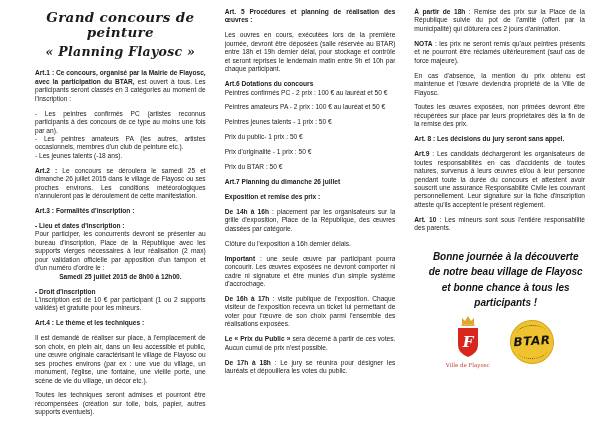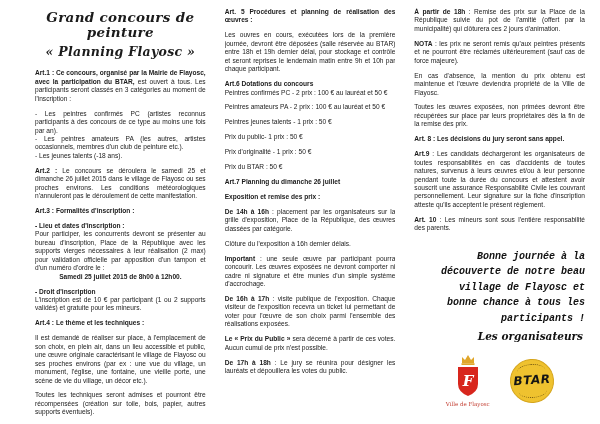--- a/index.html
+++ b/index.html
@@ -18,22 +18,22 @@
   .heading-tight{font-weight:bold;margin-bottom:0;}
   .center{font-weight:bold;text-align:center;}
   .blk b{font-weight:bold;}
   .title{
     text-align:center;font-family:"DejaVu Serif",serif;
     font-style:italic;font-weight:bold;margin:2px 0 11px 0;line-height:1.1;
   }
   .t1{font-size:13.5px;letter-spacing:.3px;}
   .t2{font-size:12.5px;margin-top:5px;letter-spacing:.3px;}
   .script{
-    font-family:Liberation Mono, monospace;font-style:italic;font-weight:bold;
-    font-size:10px;line-height:1.55;text-align:right;margin:16px 0 4px 12px;color:#111;
+    font-family:Liberation Sans, sans-serif;font-style:italic;font-weight:bold;
+    font-size:10px;line-height:1.55;text-align:center;margin:16px 0 4px 12px;color:#111;
   }
   .org{
     font-family:"DejaVu Serif",serif;font-style:italic;font-weight:bold;
     font-size:10.5px;text-align:right;margin:2px 2px 10px 0;color:#111;
   }
   .logos{display:flex;justify-content:center;gap:20px;align-items:flex-start;}
   .flayosc{display:flex;flex-direction:column;align-items:center;}
   .flayosc .cap{
     font-size:5.5px;color:#c23b2e;margin-top:1px;
     font-family:"DejaVu Serif",serif;text-align:center;
@@ -112,21 +112,20 @@
         <p class="blk para"><b>À partir de 18h</b> : Remise des prix sur la Place de la République suivie du pot de l'amitié (offert par la municipalité) qui clôturera ces 2 jours d'animation.</p>
         <p class="blk para"><b>NOTA</b> : les prix ne seront remis qu'aux peintres présents et ne pourront être réclamés ultérieurement (sauf cas de force majeure).</p>
         <p class="blk para">En cas d'absence,  la mention du prix obtenu est maintenue et l'œuvre deviendra propriété de la Ville de Flayosc.</p>
         <p class="blk para">Toutes les œuvres exposées, non primées devront être récupérées sur place par leurs propriétaires dès la fin de la remise des prix.</p>
         <p class="blk heading">Art. 8 : Les décisions du jury seront sans appel.</p>
         <p class="blk para"><b>Art.9</b> : Les candidats déchargeront les organisateurs de toutes responsabilités en cas d'accidents de toutes natures, survenus à leurs œuvres et/ou à leur personne pendant toute la durée du concours et attestent avoir souscrit une assurance Responsabilité Civile les couvrant personnellement. Leur signature sur la fiche d'inscription atteste qu'ils acceptent le présent règlement.</p>
         <p class="blk para"><b>Art. 10</b> : Les mineurs sont sous l'entière responsabilité des parents.</p>
         <p class="blk script">Bonne journée à la découverte de notre beau village de Flayosc et bonne chance à tous les participants !</p>
       </div>
 
-    <div class="org">Les organisateurs</div>
 
     <div class="logos">
       <div class="flayosc">
         <svg width="34" height="46" viewBox="0 0 34 46" aria-hidden="true">
           <path d="M11 9 L11 3 L14 6 L17 1 L20 6 L23 3 L23 9 Z" fill="#e0a62a"></path>
           <rect x="10.5" y="9.2" width="13" height="1.8" fill="#e0a62a"></rect>
           <path d="M7 13 H27 V30 Q27 38 17 42 Q7 38 7 30 Z" fill="#d8261d"></path>
           <text x="17" y="32" font-size="15" fill="#ffffff" font-style="italic" font-weight="bold" text-anchor="middle" font-family="DejaVu Serif, serif">F</text>
         </svg>
         <div class="cap">Ville de Flayosc</div>

